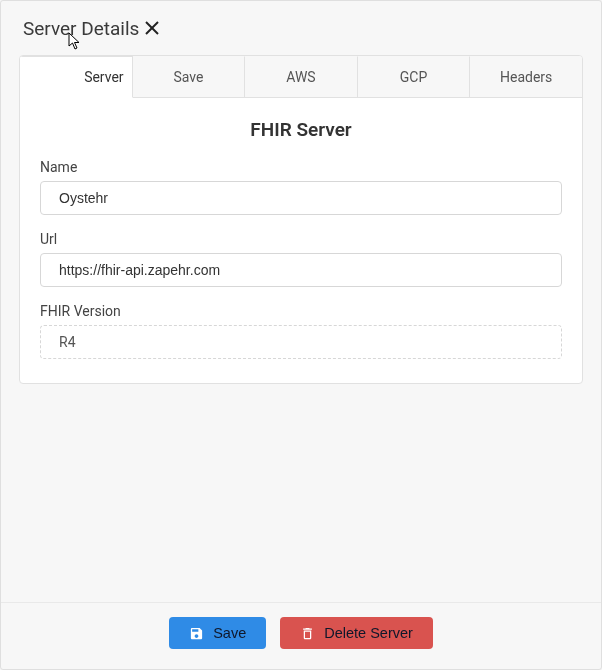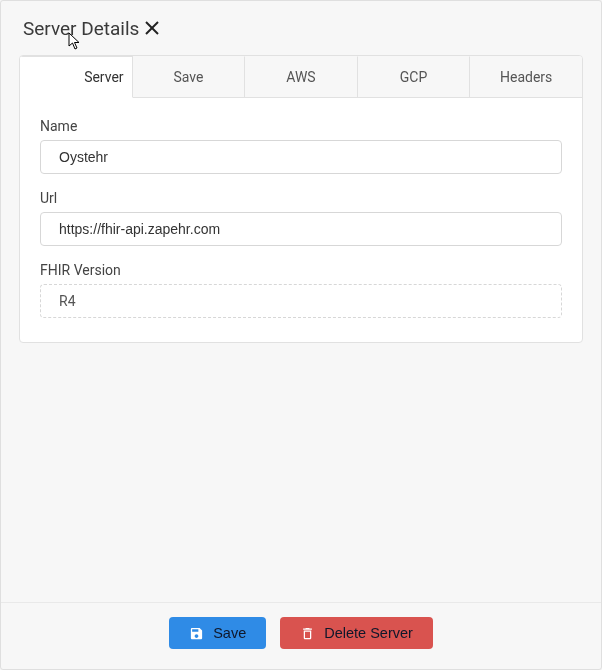--- a/index.html
+++ b/index.html
@@ -213,20 +213,21 @@
     <div class="card">
       <div class="tabs">
         <div class="tab active">Server</div>
         <div class="tab">Save</div>
         <div class="tab">AWS</div>
         <div class="tab">GCP</div>
         <div class="tab">Headers</div>
       </div>
 
       <div class="tab-content">
+        <div class="section-title">FHIR Server</div>
 
         <div class="form-group">
           <label class="form-label">Name</label>
           <input class="form-control" type="text" value="Oystehr" style="">
         </div>
 
         <div class="form-group">
           <label class="form-label">Url</label>
           <input class="form-control" type="text" value="https://fhir-api.zapehr.com" style="">
         </div>

